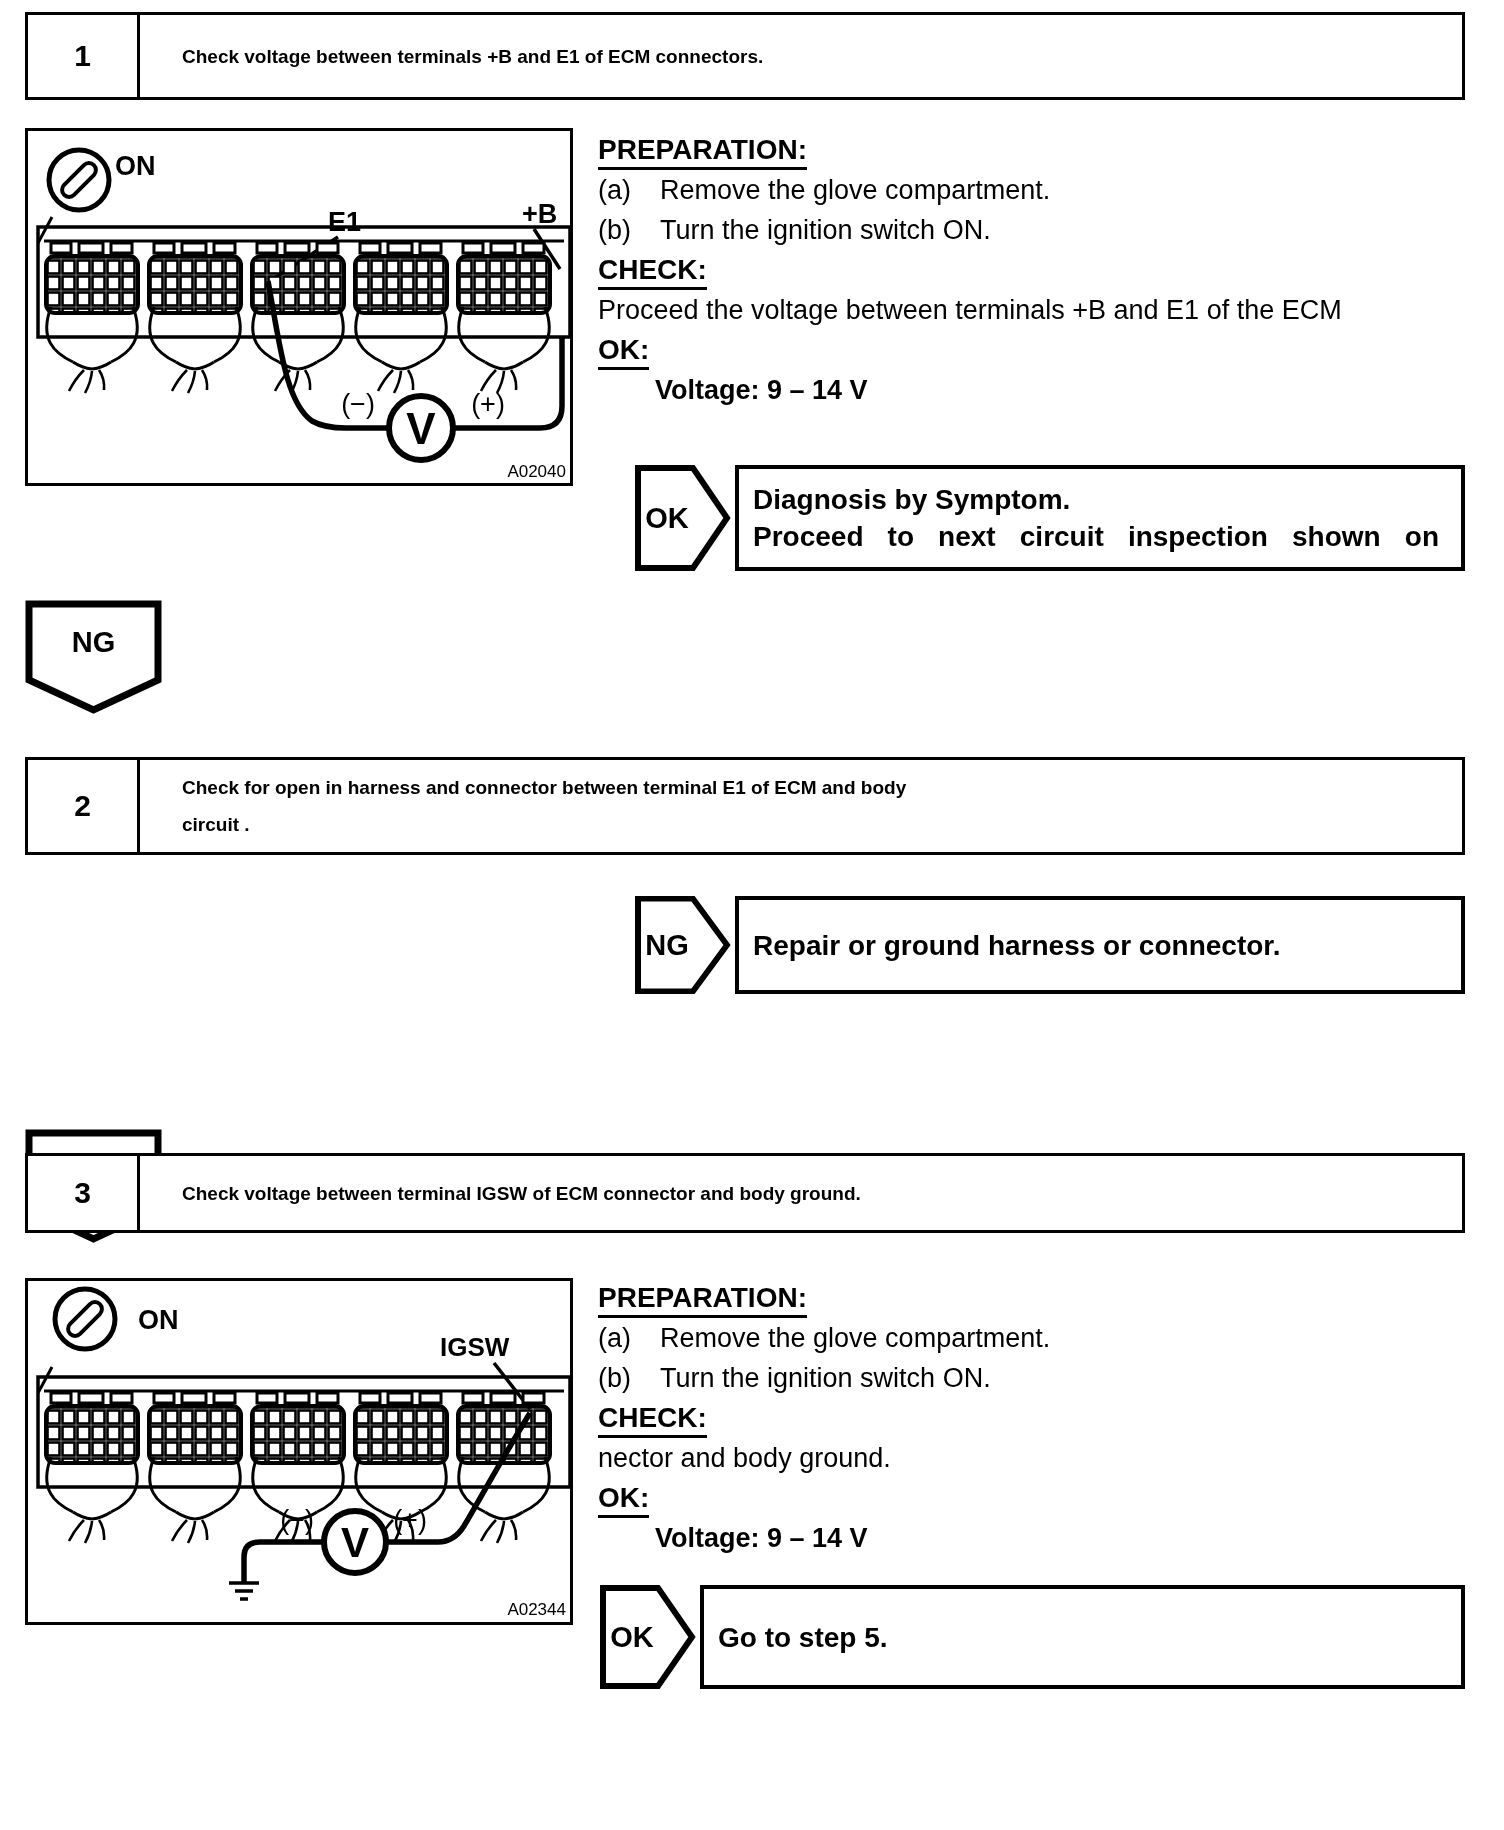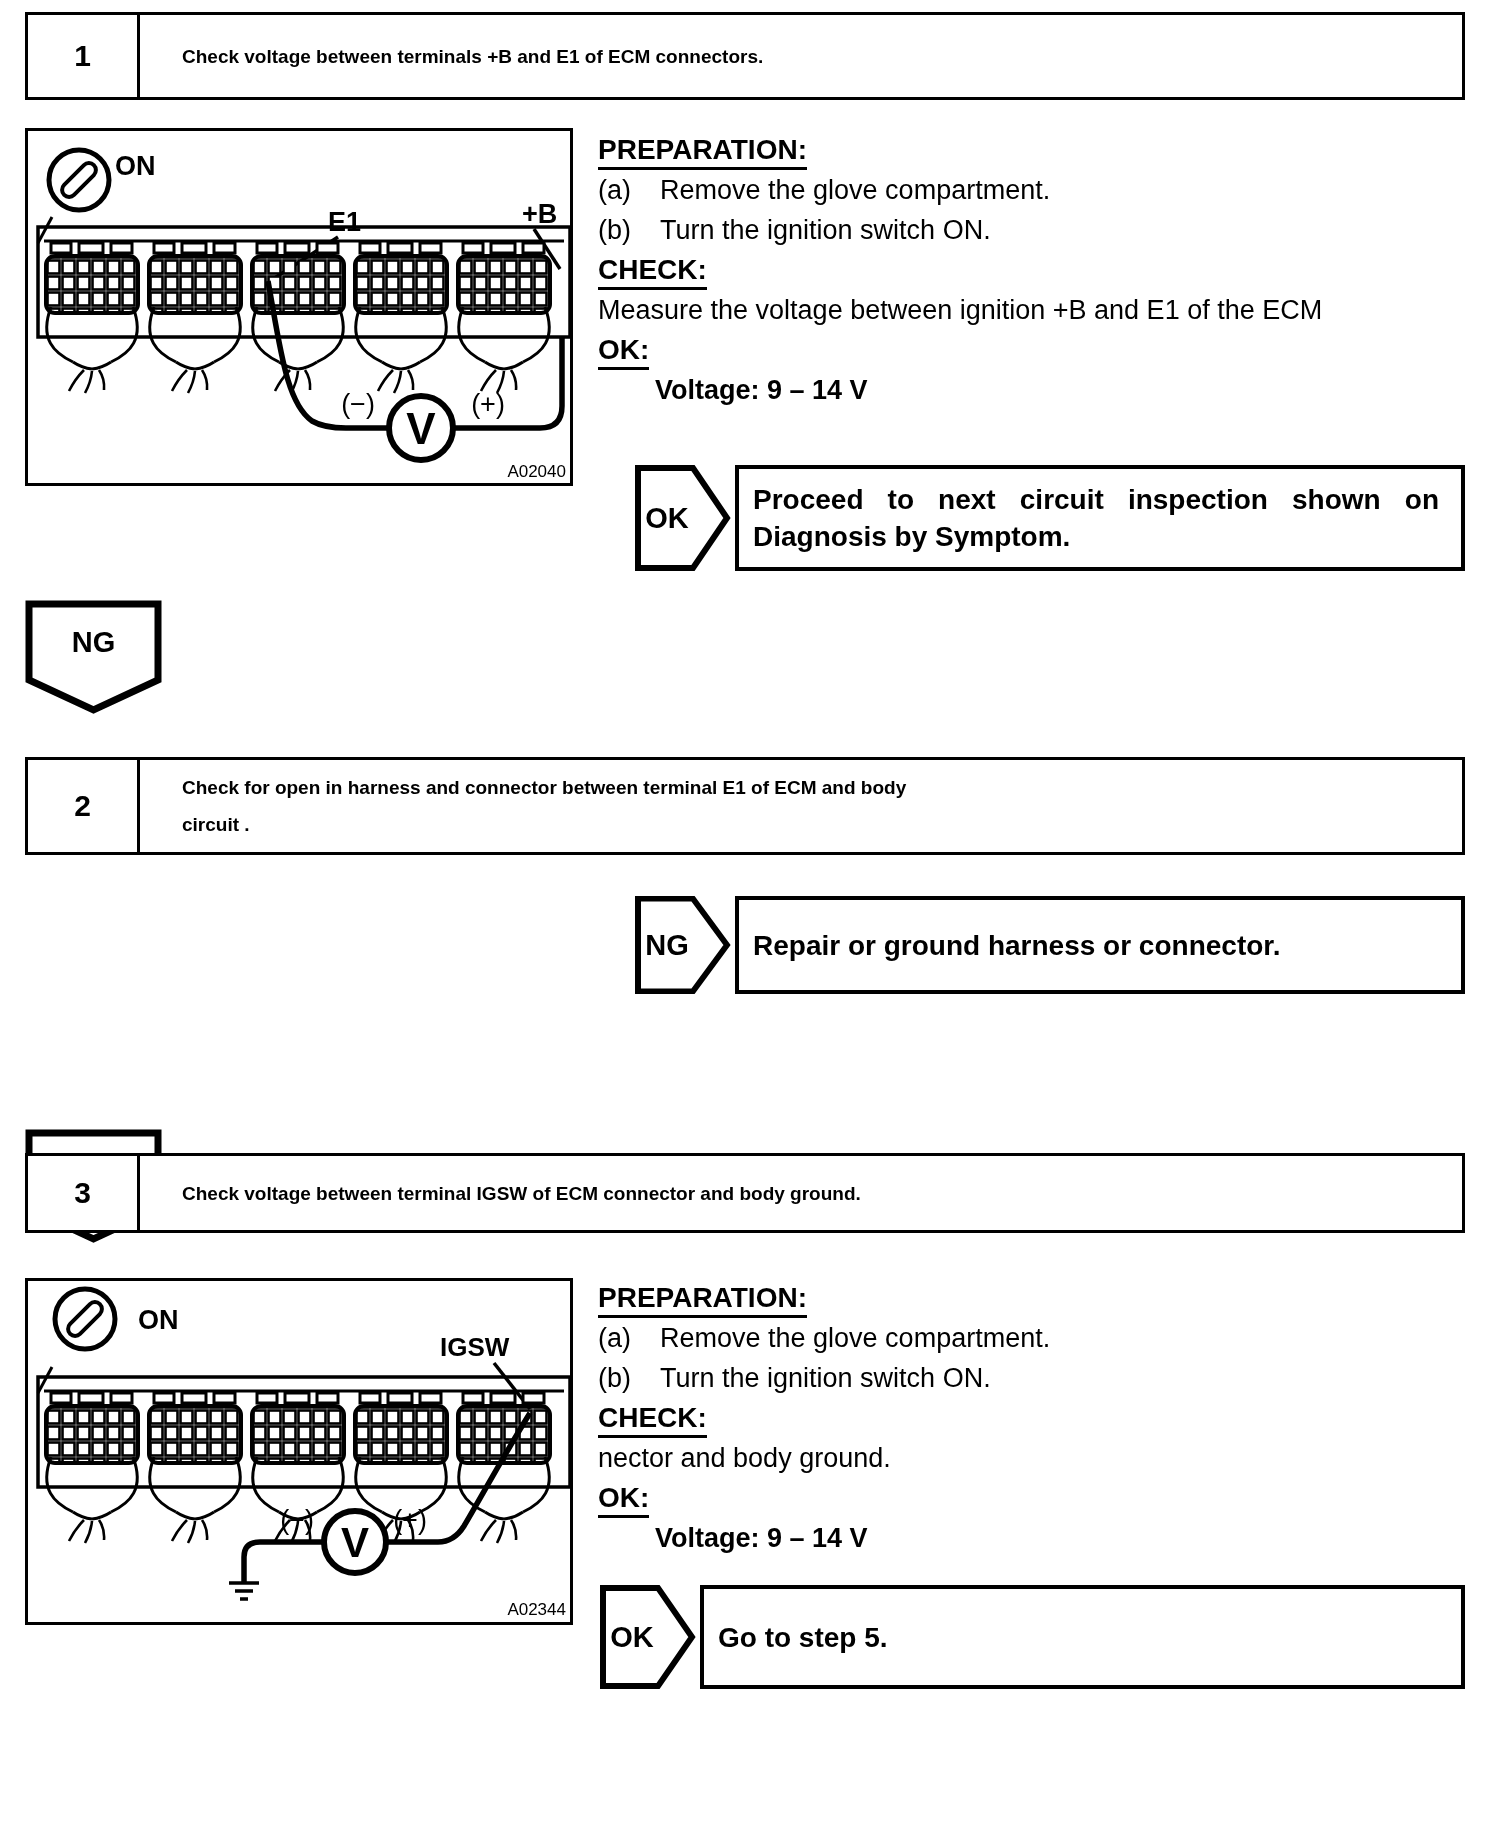--- a/index.html
+++ b/index.html
@@ -117,35 +117,35 @@
       </g>
       <text x="538" y="346" text-anchor="end" font-size="17">A02040</text>
     </svg>
   </figure>
 
   <div class="instr abs" style="left:598px;top:130px;width:868px">
     <div class="line"><span class="h-ul">PREPARATION:</span></div>
     <div class="line prep-item"><span class="idx">(a)</span><span>Remove the glove compartment.</span></div>
     <div class="line prep-item"><span class="idx">(b)</span><span>Turn the ignition switch ON.</span></div>
     <div class="line"><span class="h-ul">CHECK:</span></div>
-    <div class="line">Measure the voltage between ignition +B and E1 of the ECM</div>
+    <div class="line">Proceed the voltage between terminals +B and E1 of the ECM</div>
     <div class="line"><span class="h-ul">OK:</span></div>
     <div class="line bold-val">Voltage: 9 – 14 V</div>
   </div>
 
   <div class="flag abs" style="left:635px;top:465px;width:830px;height:106px">
     <div class="pointer">
       <svg viewBox="0 0 96 106" preserveAspectRatio="none">
         <path d="M3,3 H58 L92,53 L58,103 H3 Z" fill="#fff" stroke="#000" stroke-width="6"></path>
       </svg>
       <span class="pointer-label">OK</span>
     </div>
     <div class="action-box">
+      <div class="action-line">Diagnosis by Symptom.</div>
       <div class="action-line jl">Proceed to next circuit inspection shown on</div>
-      <div class="action-line">Diagnosis by Symptom.</div>
     </div>
   </div>
 
   <div class="pent abs" style="left:25px;top:600px">
     <svg viewBox="0 0 137 114" width="137" height="114">
       <path d="M4,4 H133 V80 L68.5,110 L4,80 Z" fill="#fff" stroke="#000" stroke-width="7"></path>
     </svg>
     <span class="pent-label">NG</span>
   </div>
 

